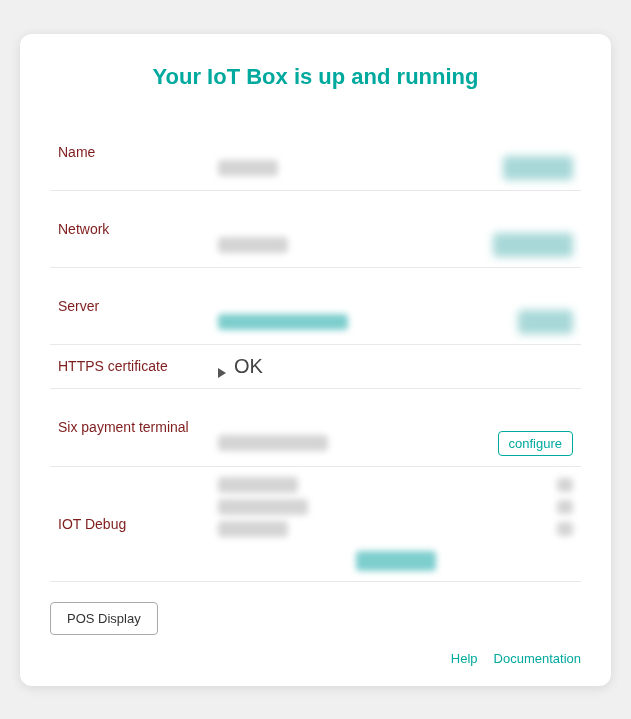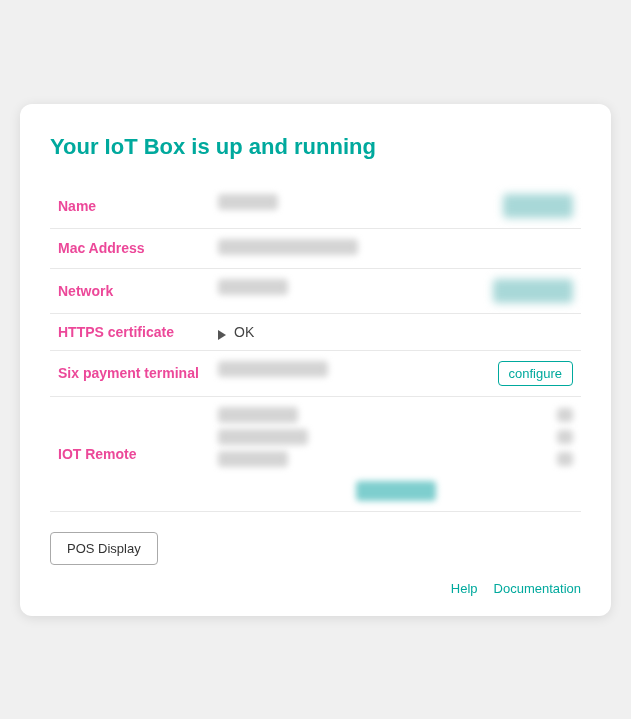--- a/index.html
+++ b/index.html
@@ -16,37 +16,38 @@
       background: #fff;
       border-radius: 12px;
       width: 631px;
       padding: 30px 30px 20px 30px;
       box-shadow: 0 2px 12px rgba(0,0,0,0.1);
     }
     .title {
       color: #00a99d;
       font-size: 22px;
       font-weight: bold;
+      text-align: center;
       margin-bottom: 24px;
     }
     .info-table {
       width: 100%;
       border-collapse: collapse;
     }
     .info-table tr {
       border-bottom: 1px solid #e8e8e8;
     }
     .info-table td {
       padding: 10px 8px;
       vertical-align: middle;
       font-size: 14px;
     }
     .label-col {
-      color: #ec4899;
-      font-weight: 700;
+      color: #7f1d1d;
+      font-weight: 400;
       width: 160px;
       white-space: nowrap;
     }
     .value-col {
       color: #666;
     }
     .blurred-block {
       display: inline-block;
       background: #d4d4d4;
       border-radius: 4px;
@@ -63,29 +64,31 @@
     .blurred-btn {
       display: inline-block;
       background: #a8d8d8;
       border-radius: 4px;
       height: 24px;
       filter: blur(4px);
       vertical-align: middle;
     }
     .row-content {
       display: flex;
+      align-items: center;
       justify-content: space-between;
       width: 100%;
+      margin-top: 32px;
     }
     .https-row {
       display: flex;
       align-items: flex-end;
       gap: 4px;
       color: #444;
-      font-size: 14px;
+      font-size: 20px;
     }
     .configure-btn {
       border: 1px solid #00a99d;
       color: #00a99d;
       background: #fff;
       border-radius: 4px;
       padding: 4px 10px;
       font-size: 13px;
       cursor: pointer;
     }
@@ -158,37 +161,40 @@
       <td class="value-col">
         <div class="row-content">
           <span class="blurred-block" style="width:60px;"></span>
           <span class="blurred-btn" style="width:70px;"></span>
         </div>
       </td>
     </tr>
 
 
 
-    <tr>
-      <td class="label-col">Mac Address</td>
-      <td class="value-col">
-        <span class="blurred-block" style="width:140px;"></span>
-      </td>
-    </tr>
 
     <tr>
       <td class="label-col">Network</td>
       <td class="value-col">
         <div class="row-content">
           <span class="blurred-block" style="width:70px;"></span>
           <span class="blurred-btn" style="width:80px;"></span>
         </div>
       </td>
     </tr>
 
+    <tr>
+      <td class="label-col">Server</td>
+      <td class="value-col">
+        <div class="row-content">
+          <span class="blurred-teal" style="width:130px;"></span>
+          <span class="blurred-btn" style="width:55px; background:#a8d8d8;"></span>
+        </div>
+      </td>
+    </tr>
 
     <tr>
       <td class="label-col">HTTPS certificate</td>
       <td class="value-col">
         <div class="https-row">
           <span class="triangle"></span>
           <span>OK</span>
         </div>
       </td>
     </tr>
@@ -197,21 +203,21 @@
       <td class="label-col">Six payment terminal</td>
       <td class="value-col">
         <div class="row-content">
           <span class="blurred-block" style="width:110px;"></span>
           <button class="configure-btn">configure</button>
         </div>
       </td>
     </tr>
 
     <tr>
-      <td class="label-col">IOT Remote</td>
+      <td class="label-col">IOT Debug</td>
       <td class="iot-device-cell">
         <div class="iot-rows">
           <div class="iot-row-item">
             <span class="blurred-block" style="width:80px;"></span>
             <span class="blurred-block" style="width:16px; height:14px;"></span>
           </div>
           <div class="iot-row-item">
             <span class="blurred-block" style="width:90px;"></span>
             <span class="blurred-block" style="width:16px; height:14px;"></span>
           </div>

